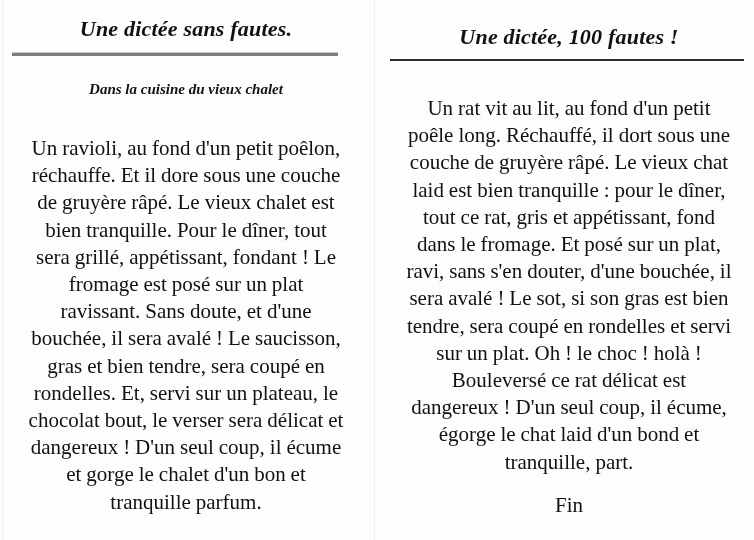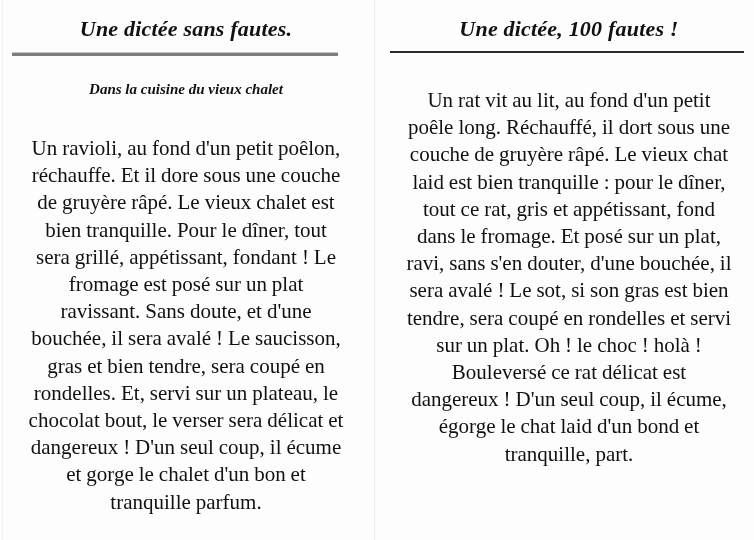--- a/index.html
+++ b/index.html
@@ -71,21 +71,21 @@
     text-align: center;
     font-weight: bold;
     font-style: italic;
     font-size: 22px;
     line-height: 26px;
     letter-spacing: 0.2px;
     margin: 0;
     white-space: nowrap;
   }
   .column-left .doc-title { padding-top: 16px; }
-  .column-right .doc-title { padding-top: 16px; }
+  .column-right .doc-title { padding-top: 24px; }
 
   .rule {
     border: 0;
     margin: 0;
   }
   .rule-left {
     margin-top: 11px;
     margin-left: 0;
     margin-right: 22px;
     height: 3px;
@@ -143,16 +143,17 @@
       <h1 class="doc-title">Une dictée sans fautes.</h1>
       <hr class="rule rule-left">
       <h2 class="doc-subtitle">Dans la cuisine du vieux chalet</h2>
       <p class="doc-body">Un ravioli, au fond d'un petit poêlon, réchauffe. Et il dore sous une couche de gruyère râpé. Le vieux chalet est bien tranquille. Pour le dîner, tout sera grillé, appétissant, fondant ! Le fromage est posé sur un plat ravissant. Sans doute, et d'une bouchée, il sera avalé ! Le saucisson, gras et bien tendre, sera coupé en rondelles. Et, servi sur un plateau, le chocolat bout, le verser sera délicat et dangereux ! D'un seul coup, il écume et gorge le chalet d'un bon et tranquille parfum.</p>
     </div>
 
     <div class="column column-right">
       <h1 class="doc-title">Une dictée, 100 fautes !</h1>
       <hr class="rule rule-right">
       <p class="doc-body">Un rat vit au lit, au fond d'un petit poêle long. Réchauffé, il dort sous une couche de gruyère râpé. Le vieux chat laid est bien tranquille : pour le dîner, tout ce rat, gris et appétissant, fond dans le fromage. Et posé sur un plat, ravi, sans s'en douter, d'une bouchée, il sera avalé ! Le sot, si son gras est bien tendre, sera coupé en rondelles et servi sur un plat. Oh ! le choc ! holà ! Bouleversé ce rat délicat est dangereux ! D'un seul coup, il écume, égorge le chat laid d'un bond et tranquille, part.</p>
+      <p class="doc-end">Fin</p>
     </div>
 
   </div>
 </div>
 
 </body></html>

